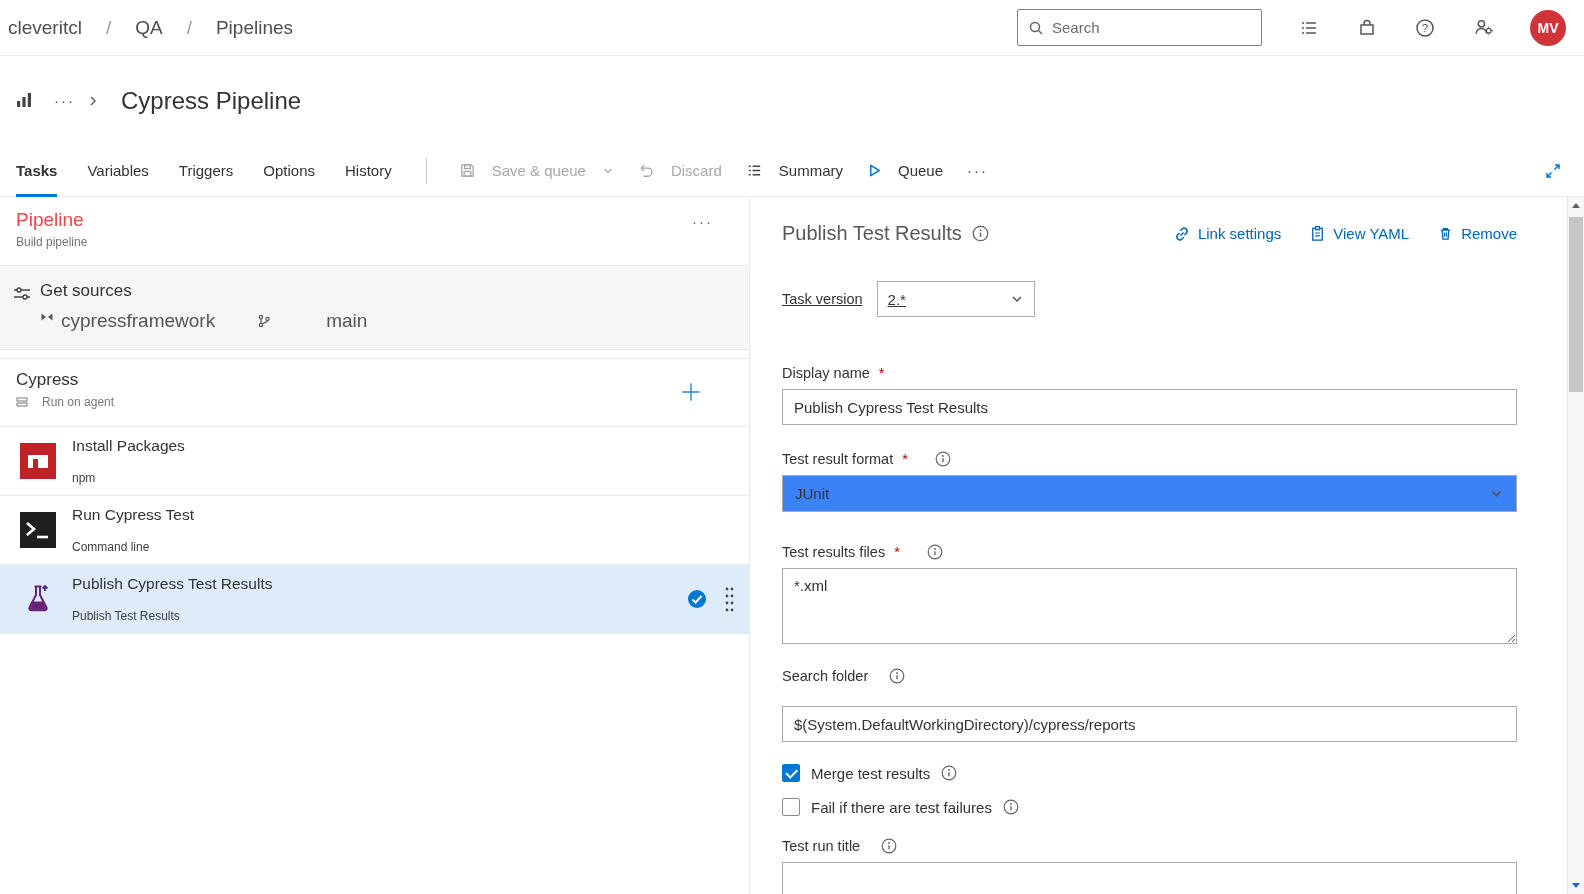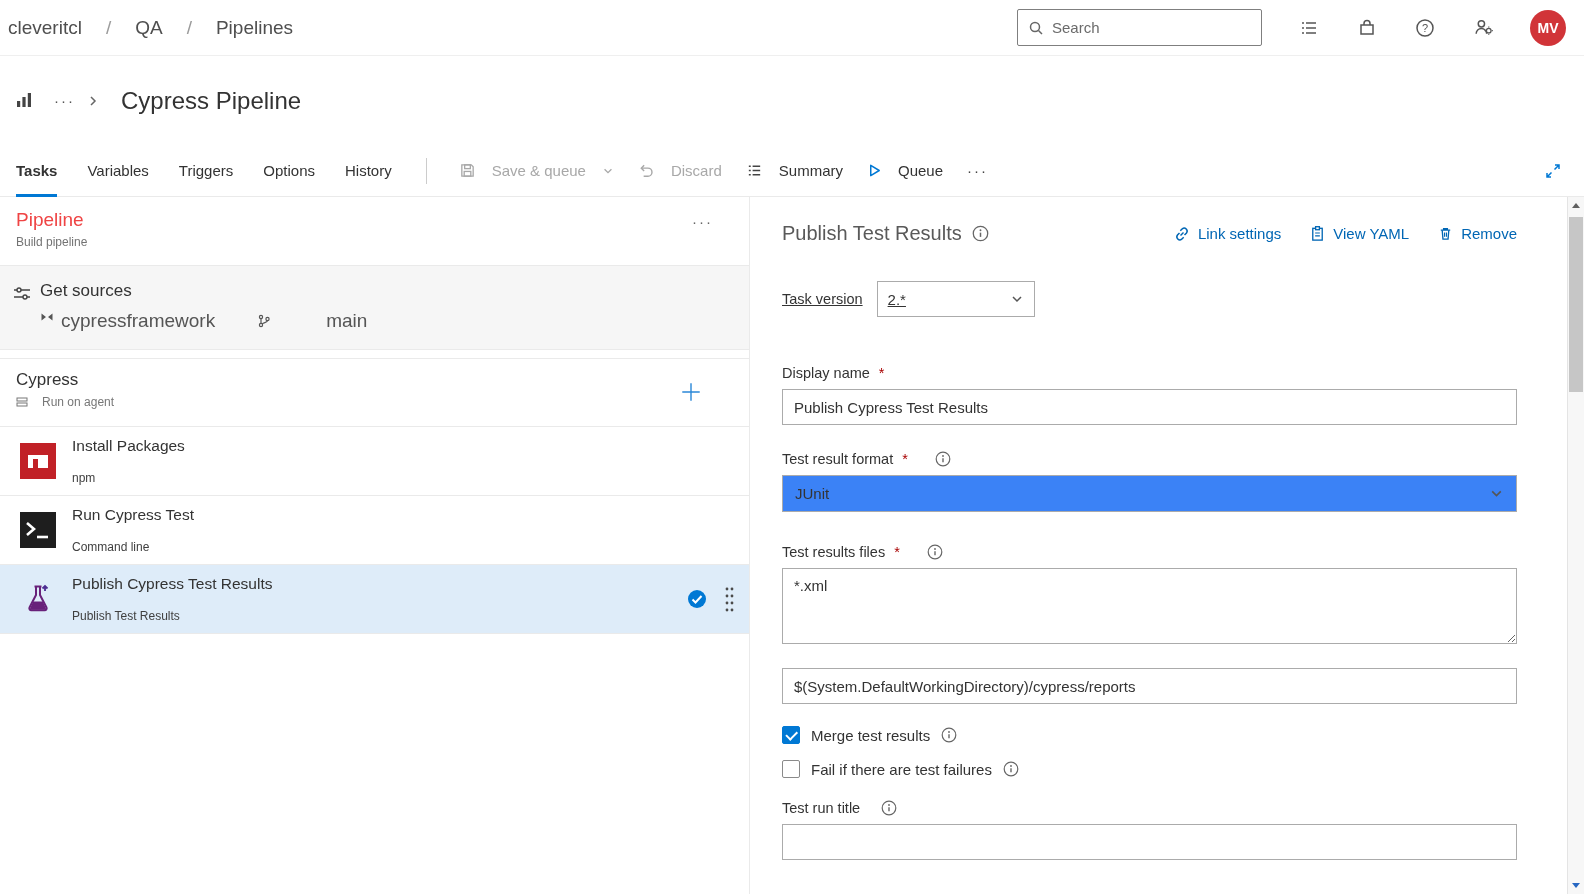--- a/index.html
+++ b/index.html
@@ -474,20 +474,30 @@
               <circle cx="8" cy="8" r="6.8" fill="none" stroke="#666" stroke-width="1.2"></circle>
               <circle cx="8" cy="5" r="0.9" fill="#666"></circle>
               <path d="M8 7.2 v4" stroke="#666" stroke-width="1.4"></path>
             </svg>
         </span>
       </div>
       <textarea class="tarea" style="">*.xml</textarea>
     </div>
 
     <div class="field f-folder">
+      <div class="flabel">
+        <span>Search folder</span>
+        <span class="info-icon" style="margin-left:12px;">
+          <svg width="16" height="16" viewBox="0 0 16 16">
+              <circle cx="8" cy="8" r="6.8" fill="none" stroke="#666" stroke-width="1.2"></circle>
+              <circle cx="8" cy="5" r="0.9" fill="#666"></circle>
+              <path d="M8 7.2 v4" stroke="#666" stroke-width="1.4"></path>
+            </svg>
+        </span>
+      </div>
       <input class="tinput" style="margin-top: 22px;" value="$(System.DefaultWorkingDirectory)/cypress/reports">
     </div>
 
     <div class="cb-row">
       <span class="checkbox checked"></span>
       <span>Merge test results</span>
       <span class="info-icon">
         <svg width="16" height="16" viewBox="0 0 16 16">
             <circle cx="8" cy="8" r="6.8" fill="none" stroke="#666" stroke-width="1.2"></circle>
             <circle cx="8" cy="5" r="0.9" fill="#666"></circle>

